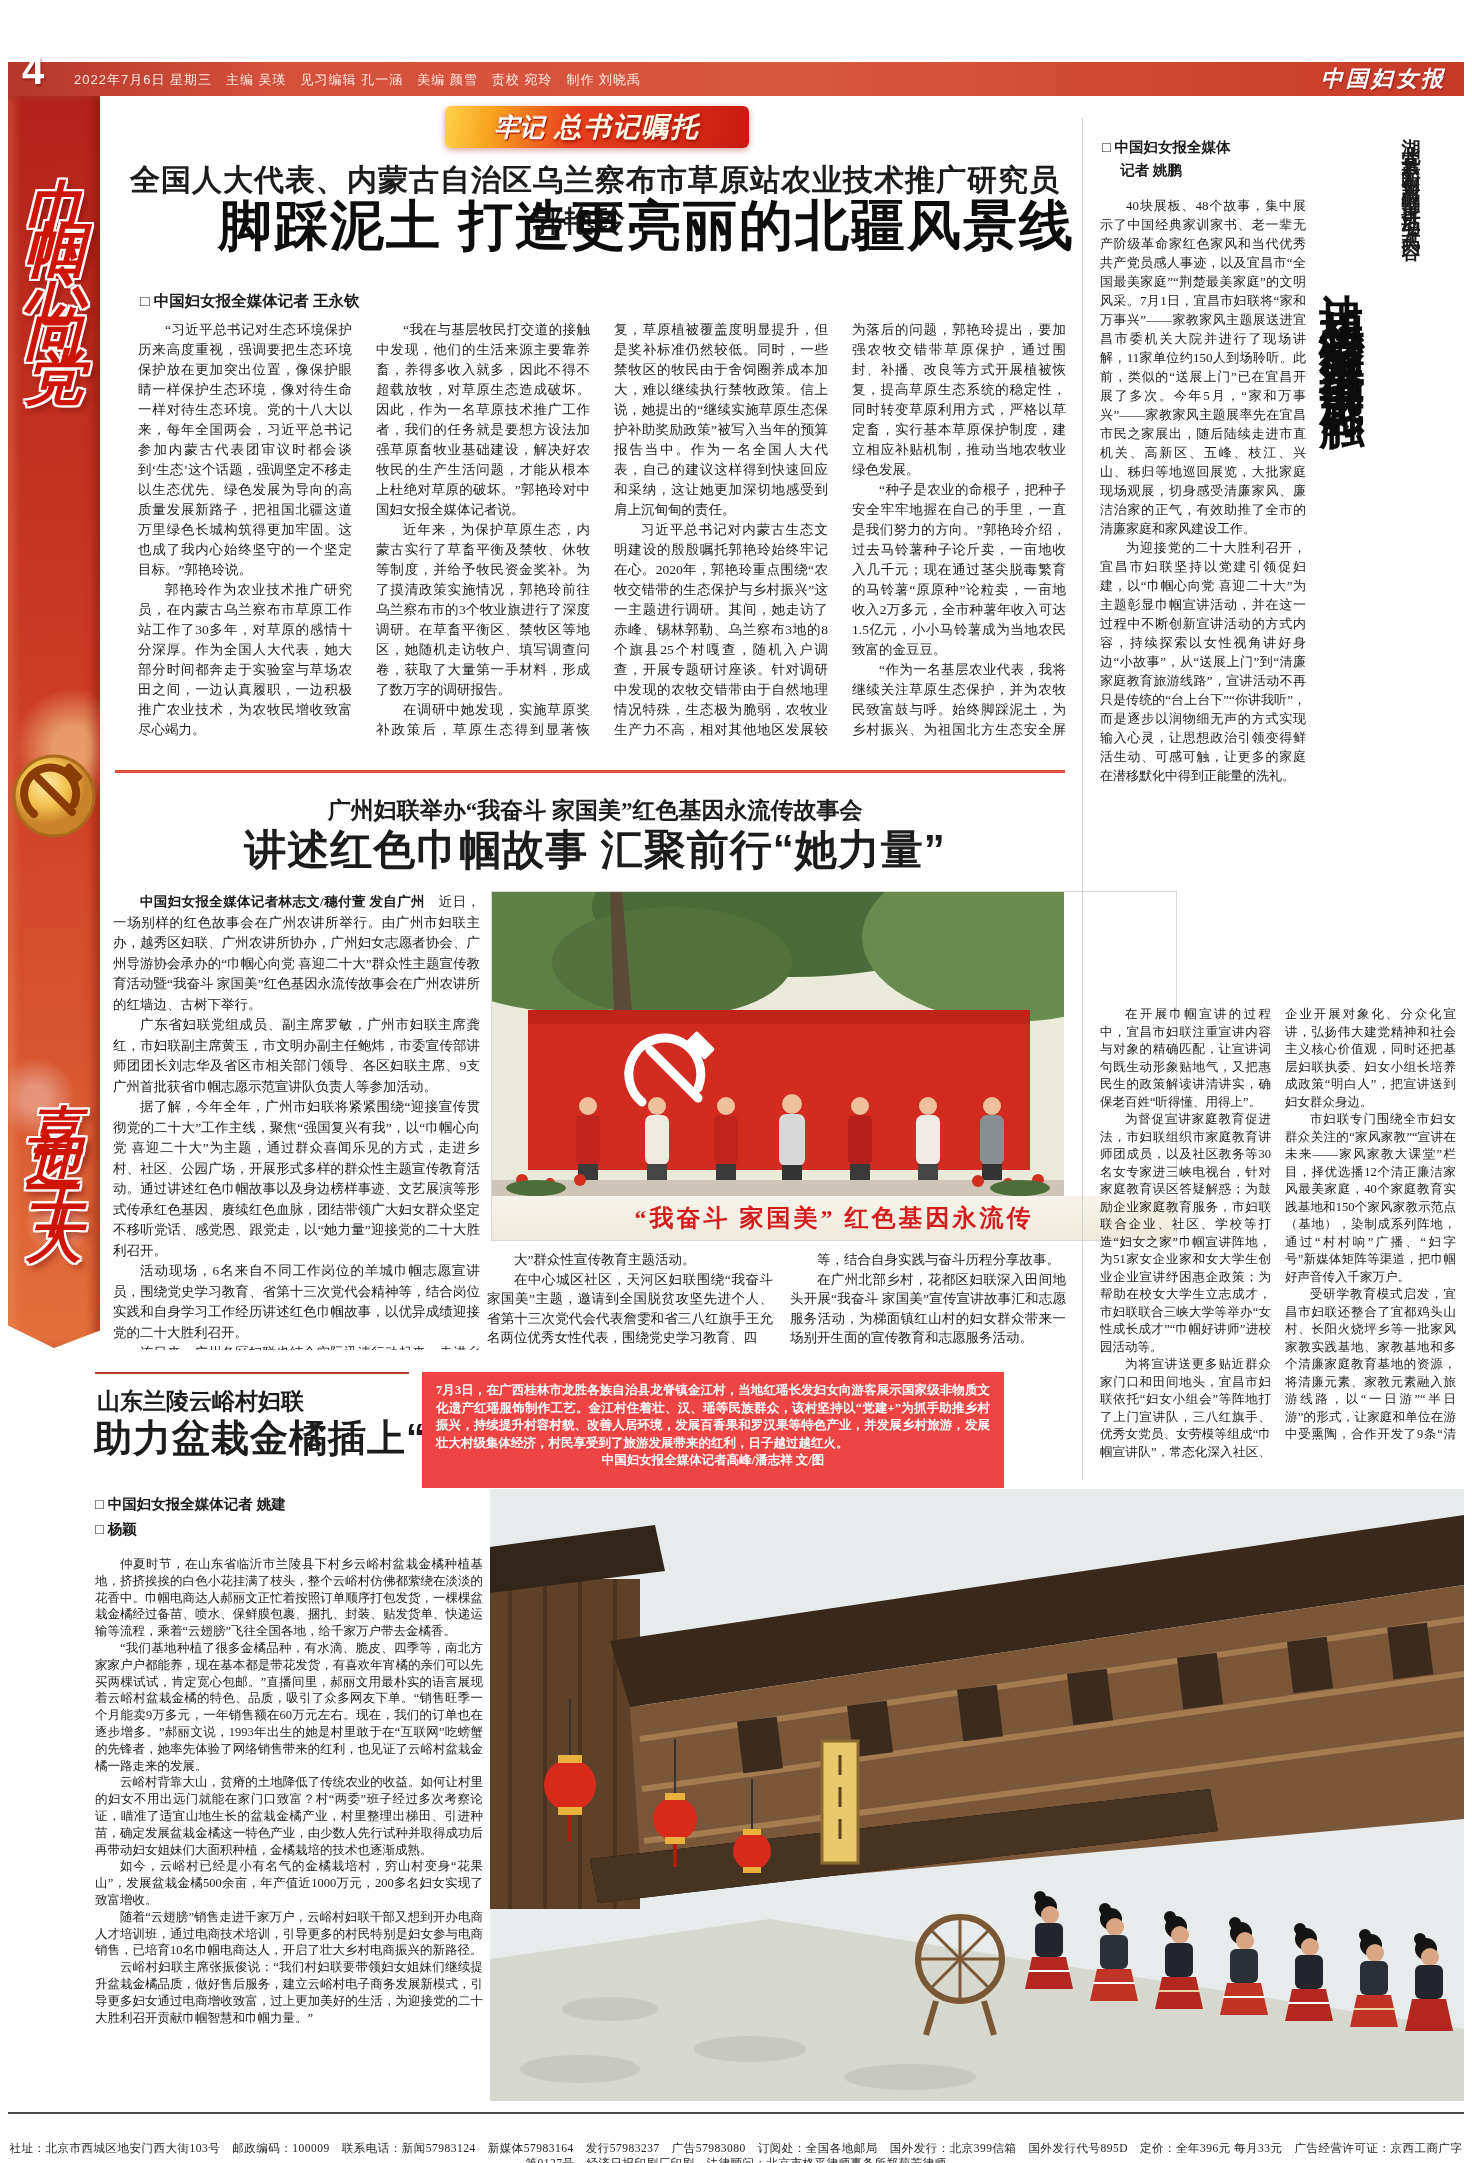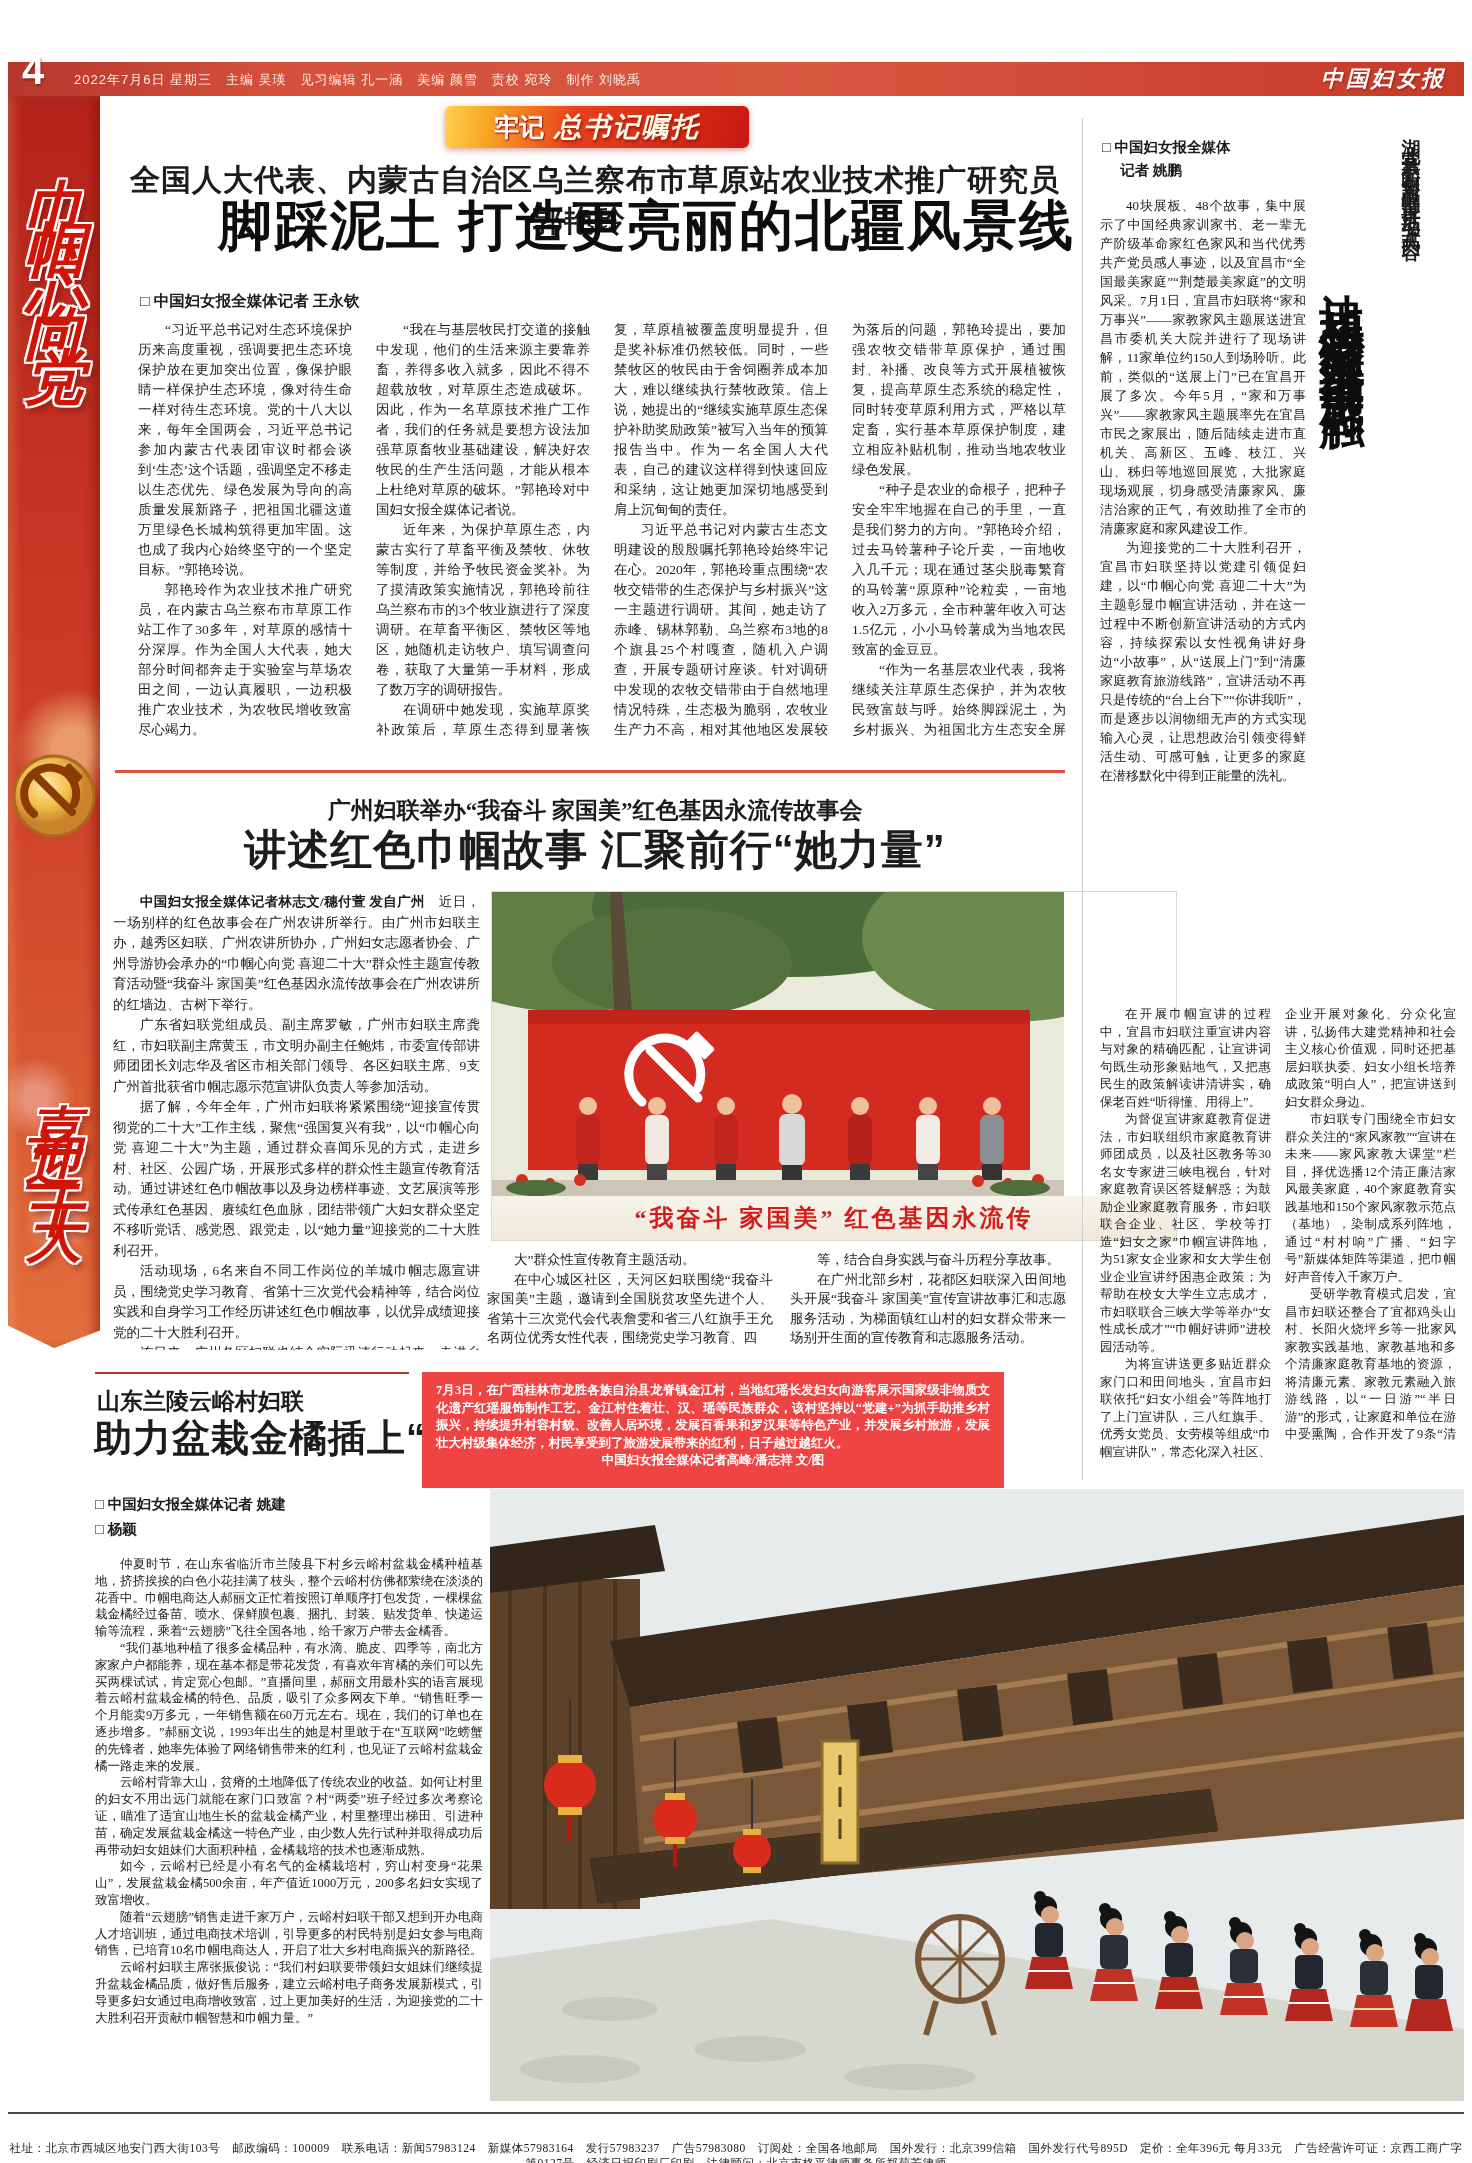--- a/index.html
+++ b/index.html
@@ -31,21 +31,21 @@
     text-shadow:-2px 0 #fff,2px 0 #fff,0 -2px #fff,0 2px #fff,-2px -2px #fff,2px 2px #fff,
                 -2px 2px #fff,2px -2px #fff,4px 5px 7px rgba(110,0,0,.55);}
   .ribbon-txt.t1{top:34px;font-size:60px;letter-spacing:42px;}
   .ribbon-txt.t2{top:962px;font-size:56px;letter-spacing:26px;}
   .emblem{position:absolute;left:50%;top:652px;transform:translateX(-50%);}
 
   
   .slogan-banner{position:absolute;left:445px;top:106px;width:304px;height:42px;border-radius:6px;
     background:linear-gradient(100deg,#ffd34d 0%,#f6a21f 16%,#e8401f 42%,#c81a10 100%);
     box-shadow:0 2px 6px rgba(150,20,0,.4);display:flex;align-items:center;justify-content:center;gap:10px;}
-  .slogan-left{font-size:25px;font-weight:900;color:#fff;
+  .slogan-left{font-size:25px;font-weight:900;color:#fff;font-style:italic;
     text-shadow:0 0 3px #a81000,1px 1px 0 #a81000,-1px -1px 0 #ffdf8a;font-family:"Liberation Sans",sans-serif;}
   .slogan-right{font-size:27px;font-weight:900;color:#fffbe9;font-style:italic;letter-spacing:2px;
     text-shadow:1px 2px 3px rgba(120,10,0,.7);font-family:"Liberation Sans",sans-serif;}
 
   
   .guo-kicker{position:absolute;left:115px;top:160px;width:960px;text-align:center;
     font-size:30px;font-weight:700;letter-spacing:1px;}
   .guo-headline{position:absolute;left:115px;top:190px;width:960px;text-align:right;
     font-size:54px;font-weight:900;letter-spacing:2px;color:#0d0d0d;}
   .guo-byline{position:absolute;left:140px;top:291px;font-size:15.5px;font-weight:700;}

